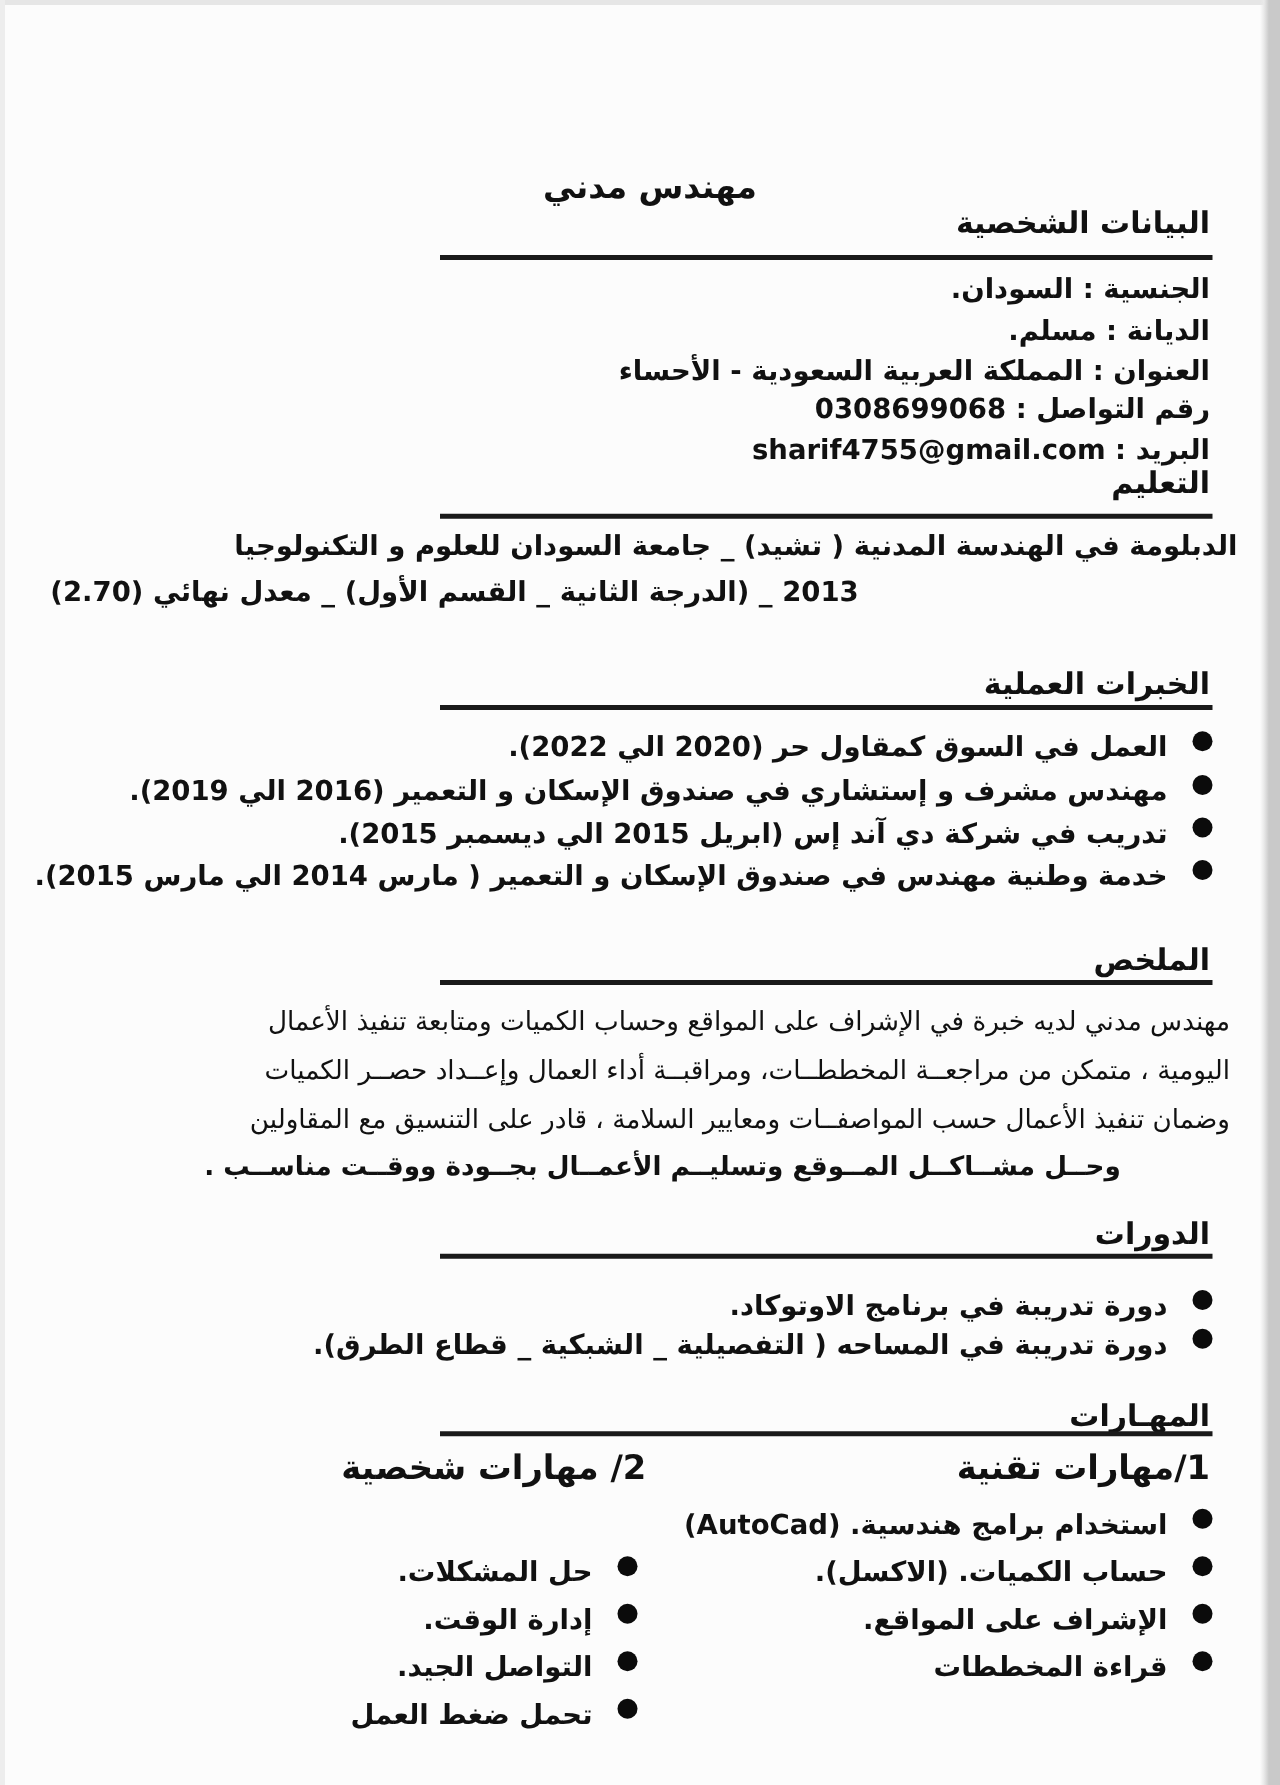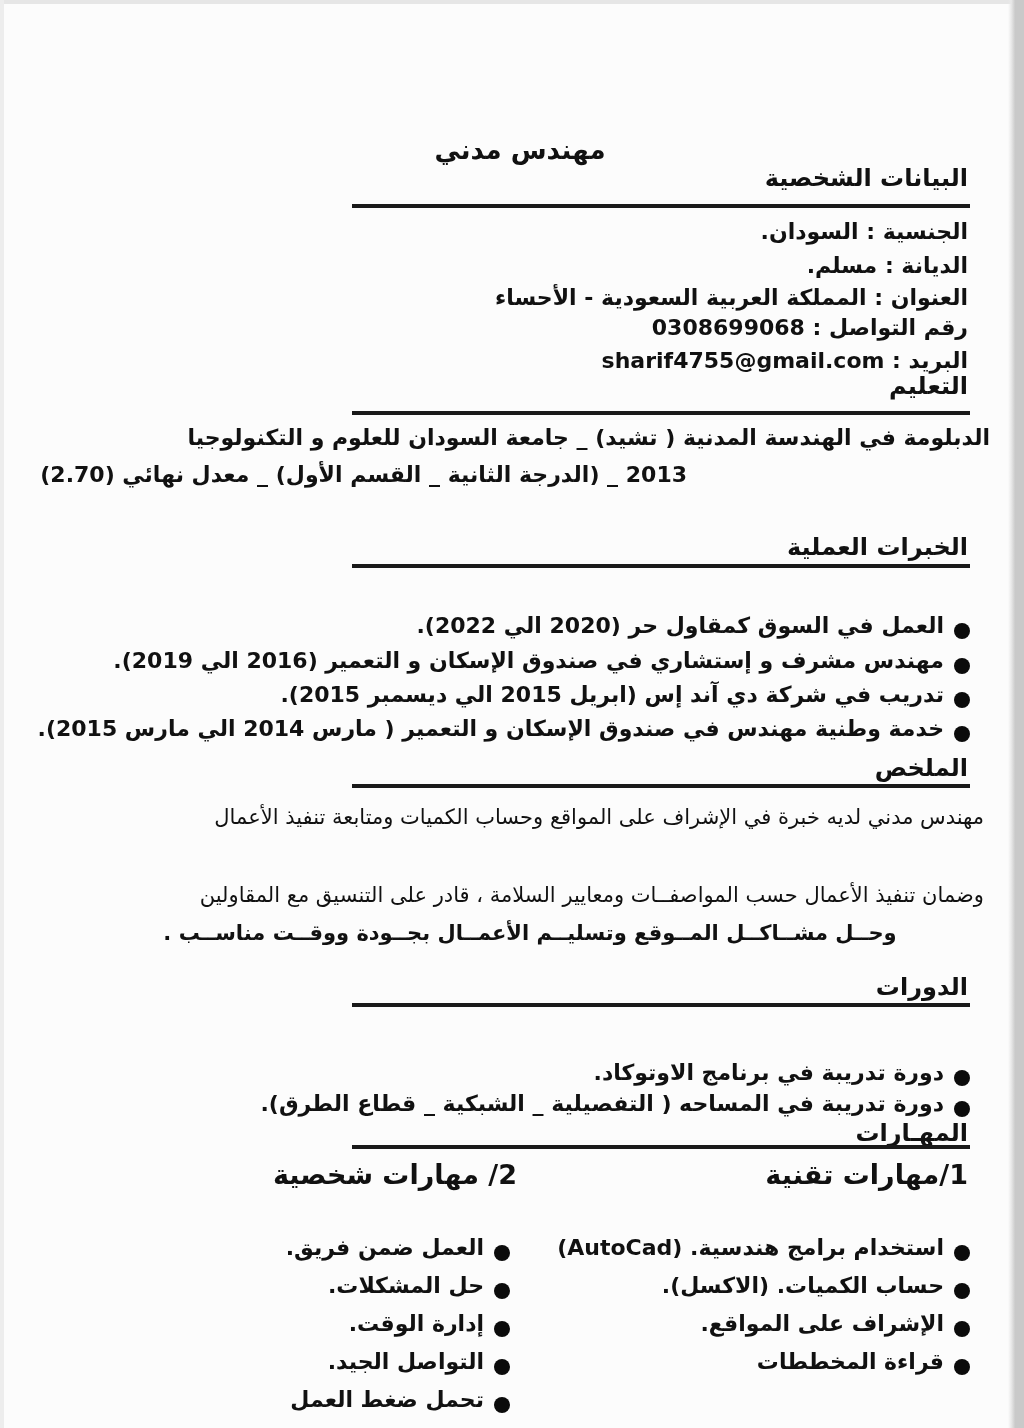--- a/index.html
+++ b/index.html
@@ -44,22 +44,22 @@
   .edu-line2{
     right:337px;font-size:22px;font-weight:700;line-height:30px;
   }
   .sum-line{
     right:40px;font-size:21px;font-weight:400;line-height:30px;
   }
   .sum-line-center{
     left:0;right:0;text-align:center;font-size:21px;font-weight:700;line-height:30px;padding-left:36px;
   }
   .li{
-    position:absolute;display:flex;align-items:flex-end;gap:10px;direction:rtl;
-    font-size:22px;font-weight:700;line-height:27px;white-space:nowrap;margin-top:27px;
+    position:absolute;display:flex;align-items:flex-start;gap:20px;direction:rtl;
+    font-size:22px;font-weight:700;line-height:27px;white-space:nowrap;
   }
   .li-right{right:54px;}
   .li-left{right:514px;}
   .dot{
     width:16px;height:16px;border-radius:50%;background:#0b0b0b;flex:0 0 auto;
   }
   .skills-head{
     font-size:27px;font-weight:800;line-height:30px;
   }
 </style>
@@ -101,20 +101,21 @@
     <span>تدريب في شركة دي آند إس (ابريل 2015 الي ديسمبر 2015).</span>
   </div>
   <div class="li li-right" style="top:688px">
     <span class="dot"></span>
     <span>خدمة وطنية مهندس في صندوق الإسكان و التعمير ( مارس 2014 الي مارس 2015).</span>
   </div>
 
   <div class="abs sec-title" style="top:752px">الملخص</div>
   <div class="sec-line" style="top:784px"></div>
   <div class="abs sum-line" style="top:802px">مهندس مدني لديه خبرة في الإشراف على المواقع وحساب الكميات ومتابعة تنفيذ  الأعمال</div>
+  <div class="abs sum-line" style="top:841px">اليومية ، متمكن من مراجعــة المخططــات، ومراقبــة أداء العمال وإعــداد حصــر الكميات</div>
   <div class="abs sum-line" style="top:880px">وضمان تنفيذ الأعمال حسب المواصفــات ومعايير السلامة ، قادر على التنسيق مع المقاولين</div>
   <div class="abs sum-line-center" style="top:918px">وحــل مشــاكــل المــوقع وتسليــم الأعمــال بجــودة ووقــت مناســب .</div>
 
   <div class="abs sec-title" style="top:971px">الدورات</div>
   <div class="sec-line" style="top:1003px"></div>
   <div class="li li-right" style="top:1032px">
     <span class="dot"></span>
     <span>دورة تدريبة في برنامج الاوتوكاد.</span>
   </div>
   <div class="li li-right" style="top:1063px">
@@ -138,24 +139,20 @@
   </div>
   <div class="li li-right" style="top:1283px">
     <span class="dot"></span>
     <span>الإشراف على المواقع.</span>
   </div>
   <div class="li li-right" style="top:1321px">
     <span class="dot"></span>
     <span>قراءة المخططات</span>
   </div>
 
-  <div class="li li-left" style="top:1207px">
-    <span class="dot"></span>
-    <span>العمل ضمن فريق.</span>
-  </div>
   <div class="li li-left" style="top:1245px">
     <span class="dot"></span>
     <span>حل المشكلات.</span>
   </div>
   <div class="li li-left" style="top:1283px">
     <span class="dot"></span>
     <span>إدارة الوقت.</span>
   </div>
   <div class="li li-left" style="top:1321px">
     <span class="dot"></span>

